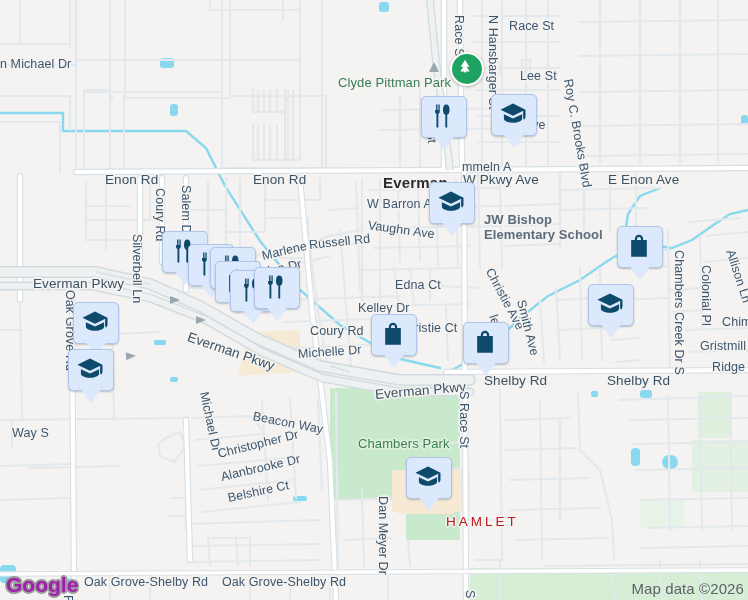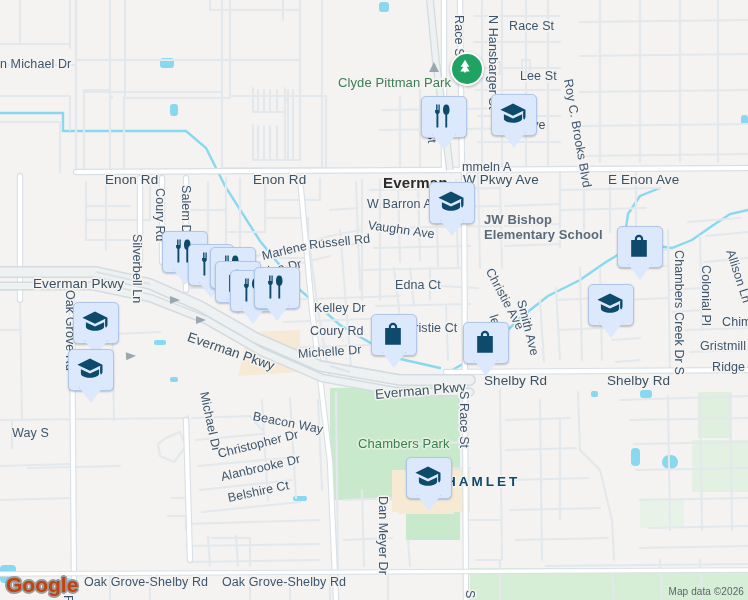--- a/index.html
+++ b/index.html
@@ -23,35 +23,35 @@
       -1.1px -1.1px #f4f3f1, 1.1px -1.1px #f4f3f1, -1.1px 1.1px #f4f3f1, 1.1px 1.1px #f4f3f1;
     transform-origin:0 50%;
     pointer-events:none;
     letter-spacing:.1px;
   }
   .lbl.major{font-size:13.5px;color:#3a5264;}
   .lbl.place{
     color:#2b2b2b;font-size:15px;font-weight:700;letter-spacing:.2px;
   }
   .lbl.hamlet{
-    color:#0c4a6e;font-size:13.5px;font-weight:700;letter-spacing:3px;
+    color:#b91c1c;font-size:13.5px;font-weight:400;letter-spacing:3px;margin-top:40px;
   }
   .lbl.park{
     color:#3c7f55;font-size:13px;
     text-shadow:-1.6px 0 #dff0dd,1.6px 0 #dff0dd,0 -1.6px #dff0dd,0 1.6px #dff0dd,
       -1.1px -1.1px #dff0dd,1.1px -1.1px #dff0dd,-1.1px 1.1px #dff0dd,1.1px 1.1px #dff0dd;
   }
   .lbl.parkname{
     color:#3c7f55;font-size:13px;
   }
   .lbl.school{
     color:#5b6b7c;font-size:13px;line-height:15px;white-space:pre;font-weight:bold;
   }
   .lbl.attrib{
-    color:#5f6368;font-size:10px;text-shadow:none;
+    color:#5f6368;font-size:15px;text-shadow:none;
   }
 
   
   .pin{
     position:absolute;width:44px;height:56px;
     transform:translate(-50%,-100%);
     cursor:pointer;
   }
   .pin .body{
     position:absolute;left:0;top:0;width:44px;height:40px;
@@ -79,21 +79,21 @@
   }
   .pin.park-pin svg{left:7px;top:5px;width:16px;height:18px;fill:#ffffff;}
 
   
   #glogo{
     position:absolute;left:6px;bottom:5px;height:22px;
     display:flex;align-items:center;user-select:none;
   }
   #glogo span{
     font-family:"Liberation Sans",sans-serif;font-size:21px;font-weight:700;
-    color:#c2410c;line-height:21px;
+    color:#a21caf;line-height:21px;
     text-shadow:
       -1.4px -1.4px 0 #9b9b9b,1.4px -1.4px 0 #9b9b9b,-1.4px 1.4px 0 #9b9b9b,1.4px 1.4px 0 #9b9b9b,
       0 -1.6px 0 #9b9b9b,0 1.6px 0 #9b9b9b,-1.6px 0 0 #9b9b9b,1.6px 0 0 #9b9b9b;
   }
   #attrib{
     position:absolute;right:4px;bottom:3px;
   }
 </style>
 </head>
 <body>
@@ -433,21 +433,21 @@
       <div class="lbl  major" style="left: 188px; top: 329px; transform: rotate(19deg);">Everman Pkwy</div>
       <div class="lbl  major" style="left: 375px; top: 387px; transform: rotate(-5deg);">Everman Pkwy</div>
       <div class="lbl " style="left: 137px; top: 227px; transform: rotate(90deg);">Silverbell Ln</div>
       <div class="lbl " style="left: 160px; top: 181px; transform: rotate(90deg);">Coury Rd</div>
       <div class="lbl " style="left: 186px; top: 178px; transform: rotate(90deg);">Salem Dr</div>
       <div class="lbl " style="left: 70px; top: 283px; transform: rotate(90deg);">Oak Grove Rd</div>
       <div class="lbl " style="left: 262px; top: 249px; transform: rotate(-13deg);">Marlene Dr</div>
       <div class="lbl " style="left: 256px; top: 267px; transform: rotate(-13deg);">Edna Dr</div>
       <div class="lbl " style="left: 309px; top: 238px; transform: rotate(-6deg);">Russell Rd</div>
       <div class="lbl " style="left: 395px; top: 278px;">Edna Ct</div>
-      <div class="lbl " style="left: 314px; top: 301px;">Kelley Dr</div>
+      <div class="lbl " style="left: 314px; top: 301px; padding-left: 44px;">Kelley Dr</div>
       <div class="lbl " style="left: 310px; top: 324px;">Coury Rd</div>
       <div class="lbl " style="left: 298px; top: 347px; transform: rotate(-4deg);">Michelle Dr</div>
       <div class="lbl " style="left: 398px; top: 321px;">Christie Ct</div>
       <div class="lbl " style="left: 204px; top: 385px; transform: rotate(78deg);">Michael Dr</div>
       <div class="lbl " style="left: 253px; top: 409px; transform: rotate(11deg);">Beacon Way</div>
       <div class="lbl " style="left: 218px; top: 447px; transform: rotate(-14deg);">Christopher Dr</div>
       <div class="lbl " style="left: 221px; top: 470px; transform: rotate(-13deg);">Alanbrooke Dr</div>
       <div class="lbl " style="left: 228px; top: 491px; transform: rotate(-12deg);">Belshire Ct</div>
       <div class="lbl " style="left: 84px; top: 575px;">Oak Grove-Shelby Rd</div>
       <div class="lbl " style="left: 222px; top: 575px;">Oak Grove-Shelby Rd</div>

